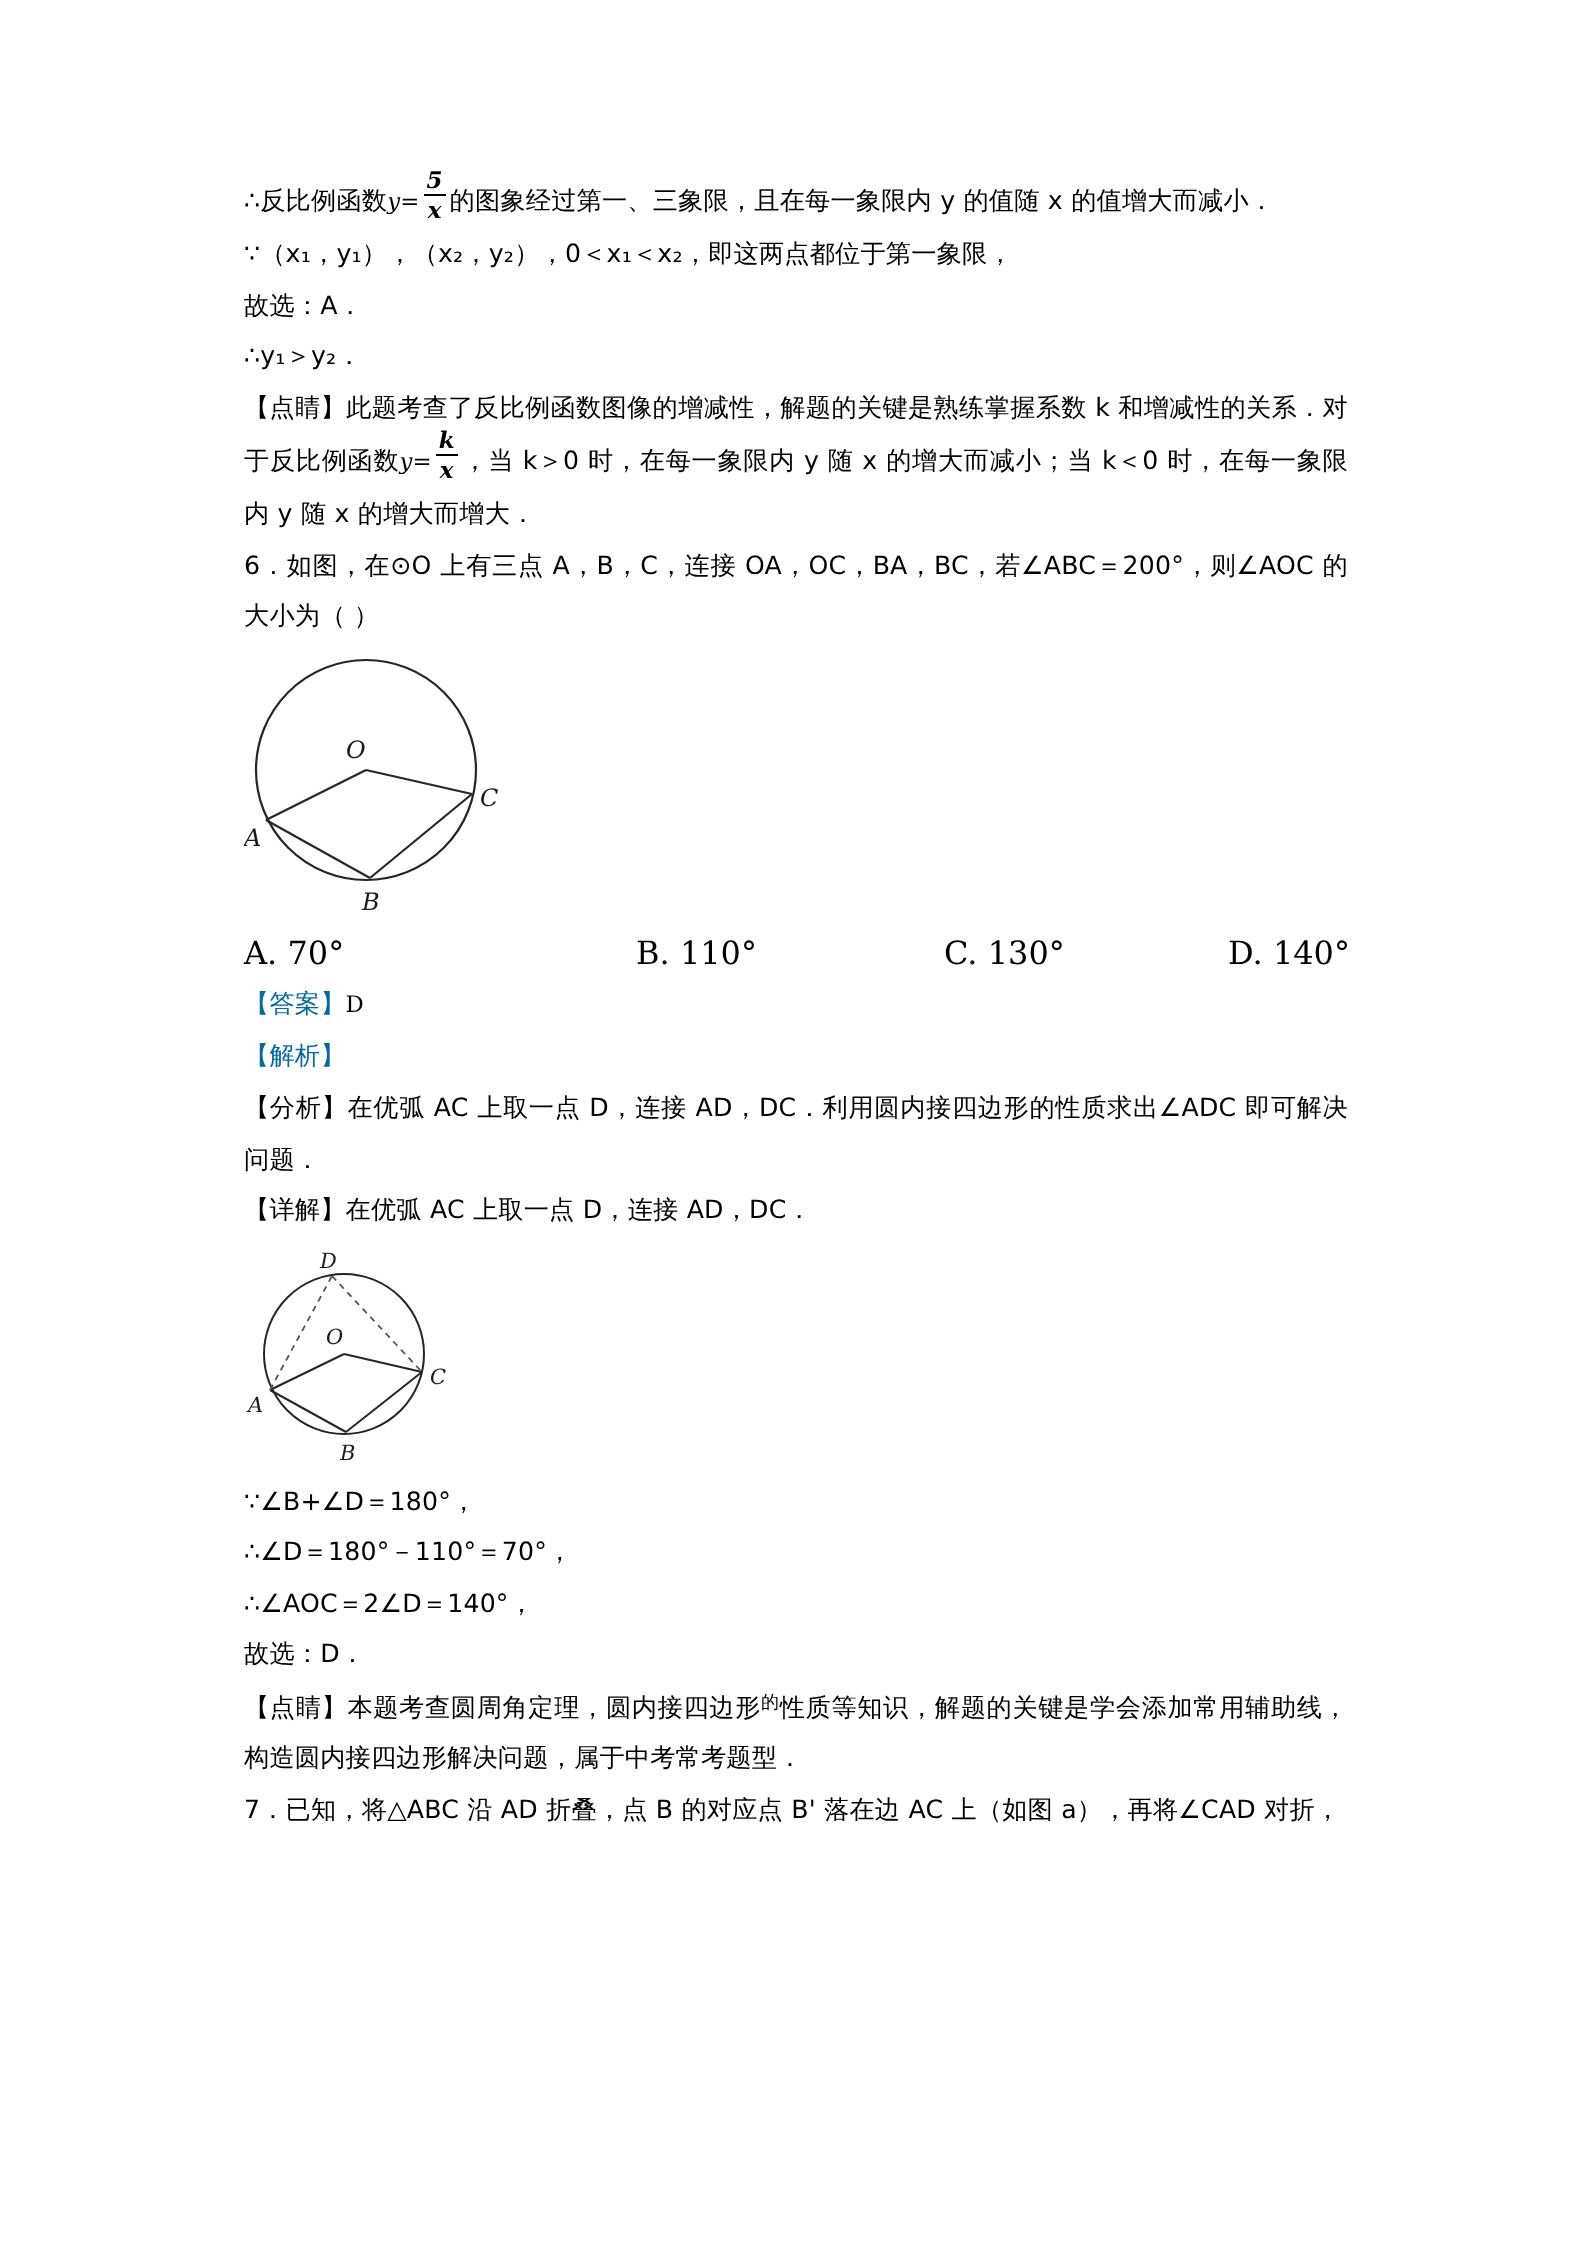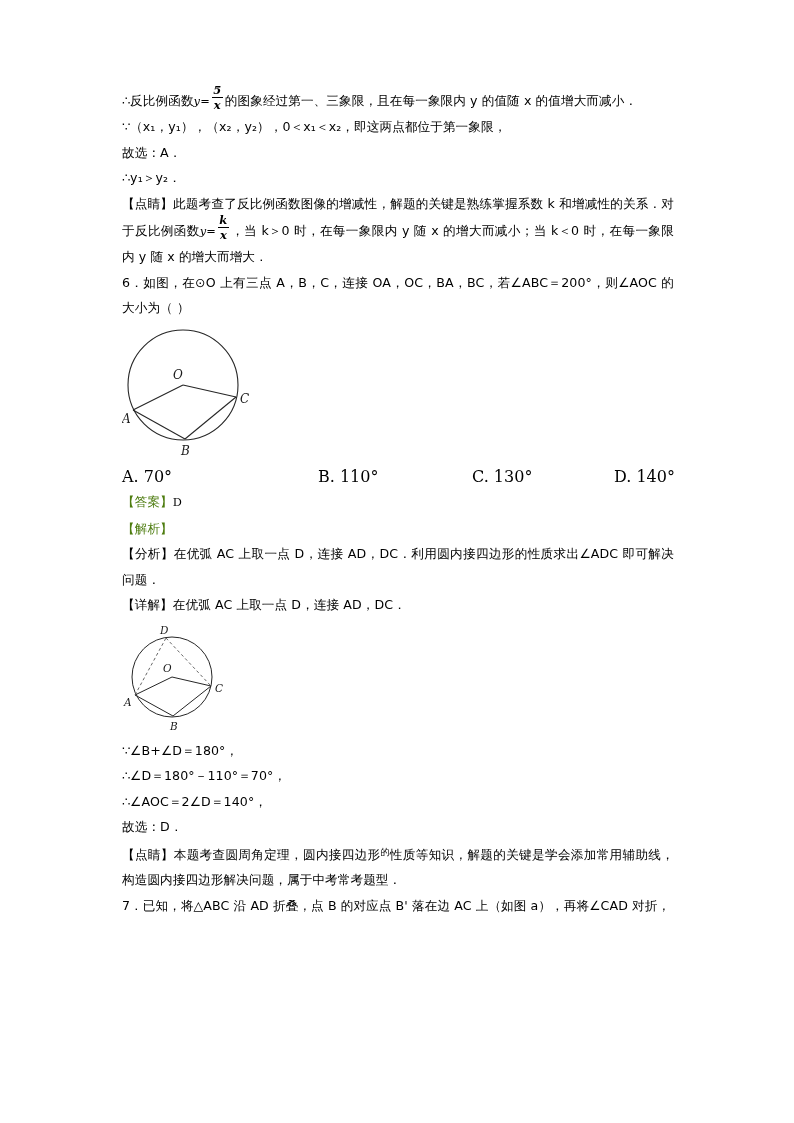--- a/index.html
+++ b/index.html
@@ -33,21 +33,21 @@
     letter-spacing: 0.1px;
     color: #000;
     text-align: justify;
     text-justify: inter-ideograph;
     white-space: normal;
   }
   .line .lat {
     font-family: "DejaVu Serif", "Liberation Serif", serif;
     font-size: 11.4px;
   }
-  .blue { color: #4d7c0f; }
+  .blue { color: #0369a1; font-family: Liberation Serif, serif; }
 
   
   .frac {
     display: inline-block;
     vertical-align: -0.42em;
     text-align: center;
     margin: 0 2px;
     line-height: 1;
     position: relative;
     top: -1px;

